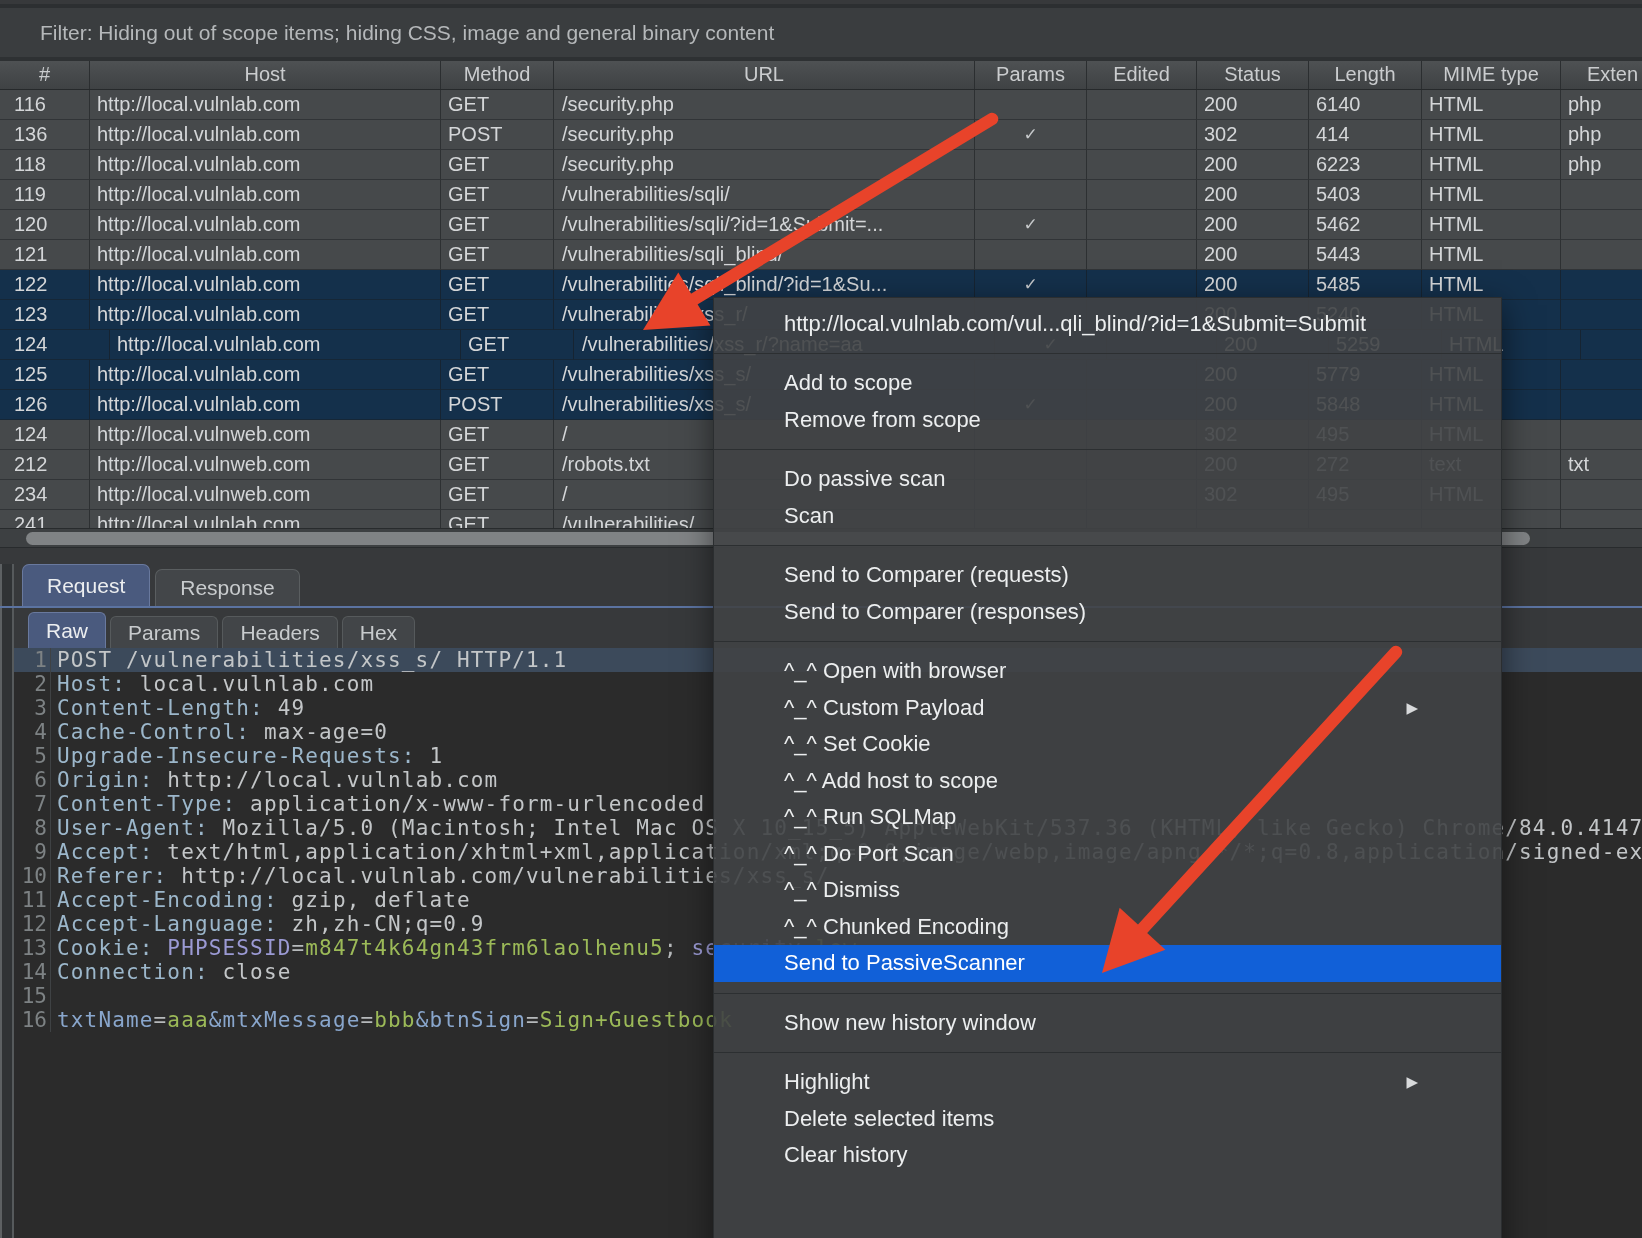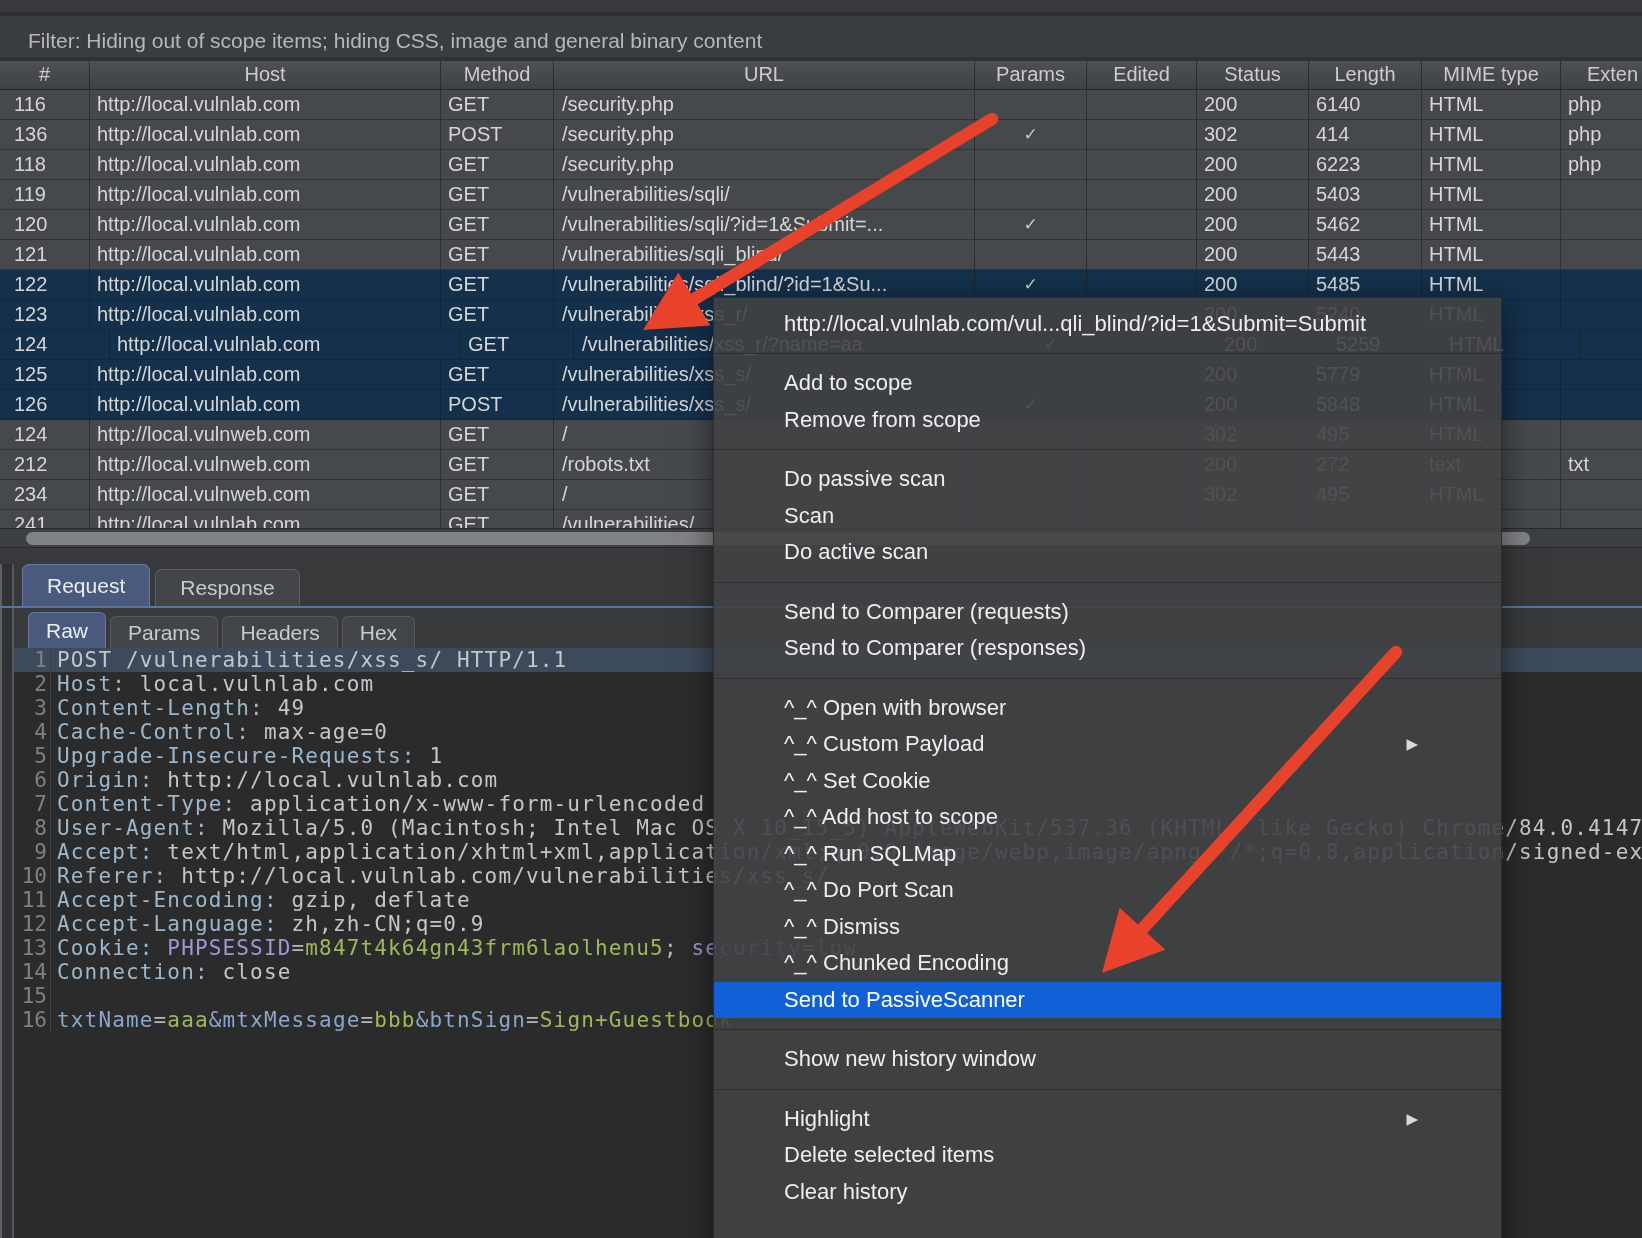--- a/index.html
+++ b/index.html
@@ -1,21 +1,21 @@
 <!DOCTYPE html>
 <html><head>
 <meta charset="utf-8">
 <style>
   html,body{margin:0;padding:0;background:#3c3f41;}
   .screen{position:relative;width:1642px;height:1238px;overflow:hidden;background:#37393b;font-family:"Liberation Sans",sans-serif;}
 
   
-  .filter-bar{position:absolute;left:0;top:12px;width:100%;height:57px;box-sizing:border-box;
+  .filter-bar{position:absolute;left:0;top:4px;width:100%;height:57px;box-sizing:border-box;
     background:#3a3d3f;border-top:4px solid #2c2f31;border-bottom:1px solid #1e2123;
-    color:#b5b8ba;font-size:21px;line-height:50px;padding-left:28px;}
+    color:#b5b8ba;font-size:21px;line-height:50px;padding-left:40px;}
   .bar-gap{position:absolute;left:0;top:57px;width:100%;height:4px;background:#2e3133;}
 
   
   .table-wrap{position:absolute;left:0;top:61px;width:1642px;height:467px;overflow:hidden;background:#46494b;}
   .thead{display:flex;height:28px;background:linear-gradient(#4e5153,#3f4244);border-bottom:1px solid #26292b;}
   .th{box-sizing:border-box;flex:none;border-right:1px solid #2b2e30;color:#caccce;font-size:20px;line-height:27px;text-align:center;white-space:nowrap;overflow:hidden;}
   .tr{display:flex;height:30px;background:#46494b;}
   .tr.sel{background:#14304b;}
   .td{box-sizing:border-box;flex:none;border-right:1px solid rgba(25,28,30,.55);border-bottom:1px solid rgba(25,28,30,.45);
     color:#d4d6d8;font-size:20px;line-height:29px;padding-left:7px;white-space:nowrap;overflow:hidden;}
@@ -307,21 +307,20 @@
     </div>
 
   <div class="menu" id="menu">
       <div class="menu-header">http://local.vulnlab.com/vul...qli_blind/?id=1&amp;Submit=Submit</div>
       <div class="menu-sep"></div>
       <div class="menu-item"><span>Add to scope</span></div>
       <div class="menu-item"><span>Remove from scope</span></div>
       <div class="menu-sep"></div>
       <div class="menu-item"><span>Do passive scan</span></div>
       <div class="menu-item"><span>Scan</span></div>
-      <div class="menu-item"><span>Do active scan</span></div>
       <div class="menu-sep"></div>
       <div class="menu-item"><span>Send to Comparer (requests)</span></div>
       <div class="menu-item"><span>Send to Comparer (responses)</span></div>
       <div class="menu-sep"></div>
       <div class="menu-item"><span>^_^ Open with browser</span></div>
       <div class="menu-item"><span>^_^ Custom Payload</span><span class="sub-arrow">▶</span></div>
       <div class="menu-item"><span>^_^ Set Cookie</span></div>
       <div class="menu-item"><span>^_^ Add host to scope</span></div>
       <div class="menu-item"><span>^_^ Run SQLMap</span></div>
       <div class="menu-item"><span>^_^ Do Port Scan</span></div>

